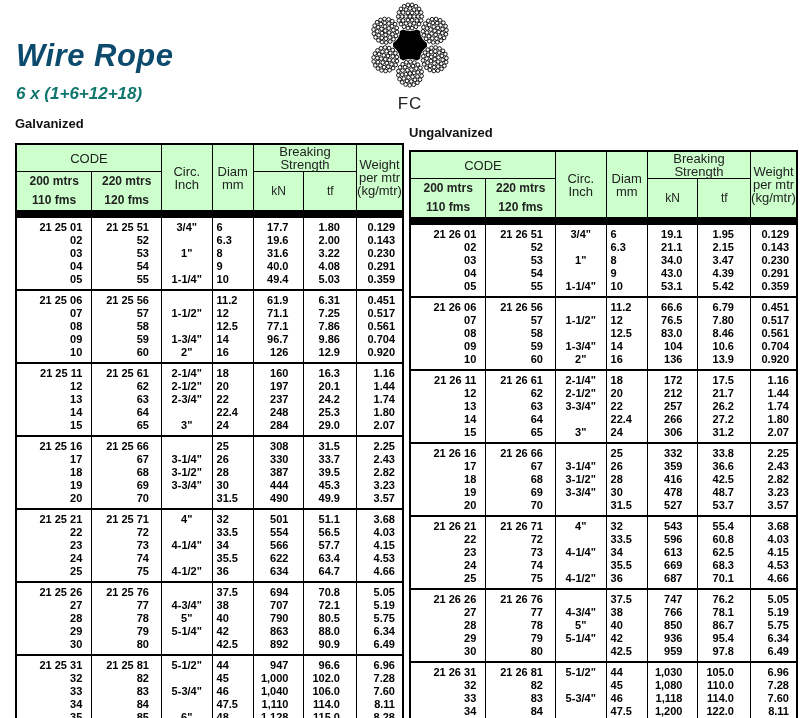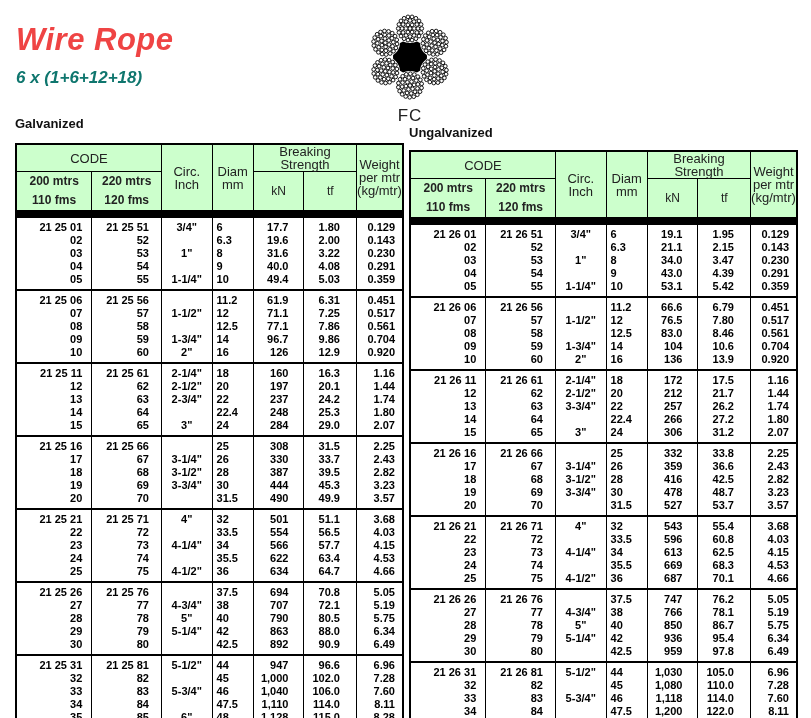--- a/index.html
+++ b/index.html
@@ -1,25 +1,25 @@
 <!DOCTYPE html>
 <html><head>
 <meta charset="utf-8">
 <style>
   * { margin:0; padding:0; box-sizing:border-box; }
   body { font-family:"Liberation Sans", sans-serif; background:#fff; }
   .page { position:relative; width:811px; height:718px; background:#fff; overflow:hidden; }
 
   
   .title-block { position:absolute; left:16px; top:22px; }
-  .main-title { display:flex; gap:46px; font-size:31px; font-weight:bold; font-style:italic; color:#ef4444; letter-spacing:0.5px; }
+  .main-title { display:flex; gap:46px; font-size:31px; font-weight:bold; font-style:italic; color:#0c4a6e; letter-spacing:0.5px;margin-top:16px; }
   .sub-title { margin-top:10px; font-size:17px; font-weight:bold; font-style:italic; color:#0f766e; }
 
   
-  .rope-block { position:absolute; left:358px; top:12px; width:104px; text-align:center; }
+  .rope-block { position:absolute; left:358px; top:0; width:104px; text-align:center; }
   .rope-block svg { display:block; margin:0 auto; }
   .core-label { margin-top:2px; font-size:17px; color:#222; letter-spacing:1px; }
 
   
   .tables-row { position:absolute; left:15px; top:116px; display:flex; gap:4px; }
   .tbl-section { width:390px; }
   .tbl-section.right { margin-top:9px; }
   .tbl-label { font-size:13px; font-weight:bold; color:#111; margin-bottom:12px; }
   .tbl-section.right .tbl-label { margin-bottom:10px; }
 

